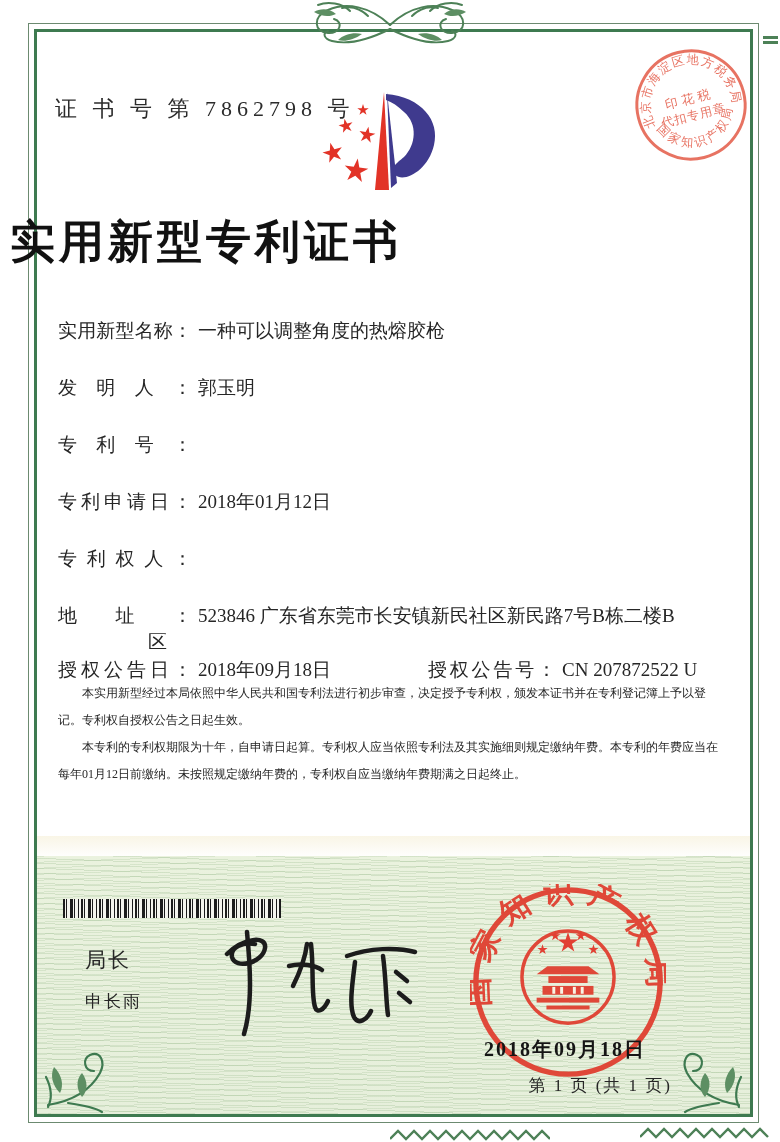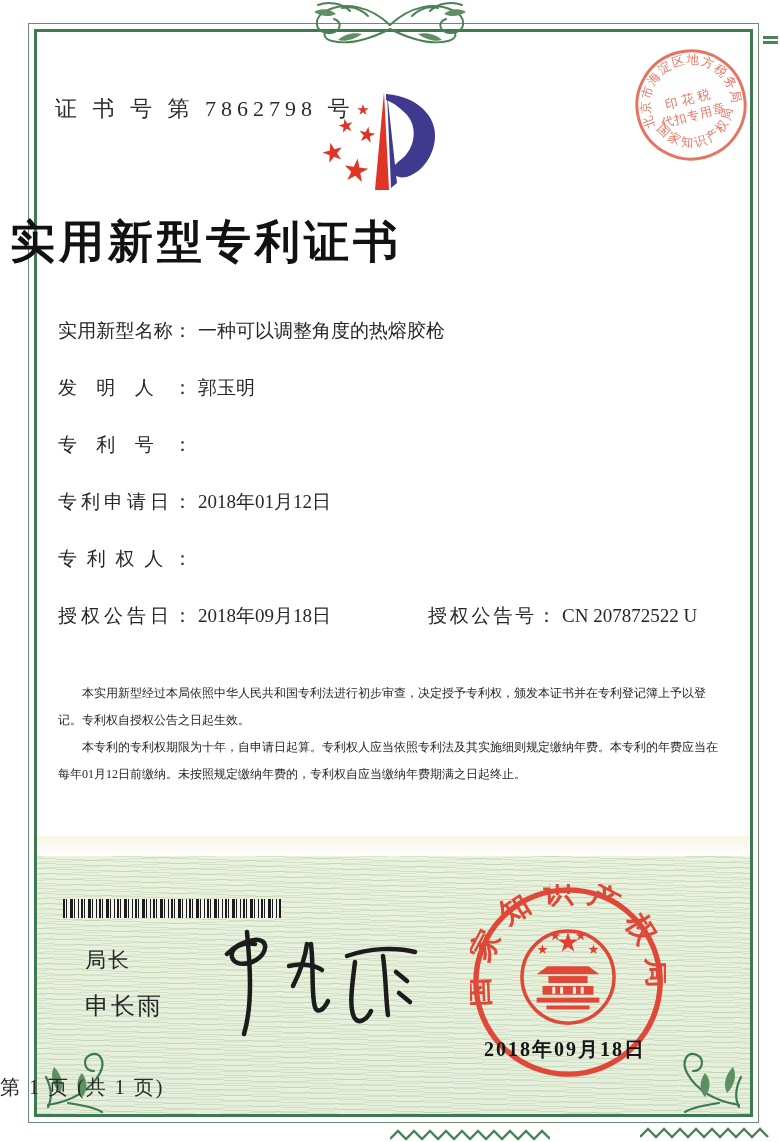--- a/index.html
+++ b/index.html
@@ -38,27 +38,27 @@
   .row.dual .lbl2{display:inline-block;width:128px;flex:0 0 128px;margin-left:14px;text-align:justify;text-align-last:justify;}
 
   
   .paras{position:absolute;left:58px;top:680px;width:666px;font-size:12px;line-height:27px;}
   .paras p{margin:0;text-indent:2em;}
 
   
   .barcode{position:absolute;left:63px;top:899px;width:218px;height:19px;
     background:repeating-linear-gradient(90deg,#1c1c1c 0 2px,#f4f4ee 2px 3px,#1c1c1c 3px 4px,#f4f4ee 4px 7px,#1c1c1c 7px 10px,#f4f4ee 10px 11px,#1c1c1c 11px 12px,#f4f4ee 12px 15px,#1c1c1c 15px 16px,#f4f4ee 16px 18px);}
   .issuer-pos{position:absolute;left:85px;top:946px;font-size:21px;letter-spacing:2px;}
-  .issuer-name{position:absolute;left:85px;top:990px;font-size:24px;letter-spacing:2px;}
+  .issuer-name{position:absolute;left:85px;top:990px;font-size:17px;letter-spacing:2px;}
   .signature{position:absolute;left:185px;top:916px;width:250px;height:128px;}
 
   .seal{position:absolute;left:470px;top:884px;width:196px;height:196px;}
   .seal-date{position:absolute;left:484px;top:1036px;font-size:20px;font-weight:bold;letter-spacing:2px;color:#151515;}
 
-  .footer{position:absolute;left:0;top:1074px;width:100%;text-align:left;font-size:20px;letter-spacing:2px;padding-right:74px;box-sizing:border-box;}
+  .footer{position:absolute;left:0;top:1074px;width:100%;text-align:right;font-size:17px;letter-spacing:2px;padding-right:108px;box-sizing:border-box;}
 
   
   .stamp{position:absolute;left:632px;top:46px;width:118px;height:118px;transform:rotate(-14deg);opacity:.92;}
 
   
   .edge-mark{position:absolute;left:763px;top:36px;width:15px;height:3px;background:#4d8157;box-shadow:0 5px 0 #4d8157;}
 </style>
 </head>
 <body>
 
@@ -131,20 +131,27 @@
     </div>
     <div class="row">
       <span class="lbl">专利号：</span>
     </div>
     <div class="row">
       <span class="lbl">专利申请日：</span>
       <span class="val">2018年01月12日</span>
     </div>
     <div class="row">
       <span class="lbl">专利权人：</span>
+    </div>
+    <div class="row addr">
+      <span class="lbl">地址：</span>
+      <span class="val">
+        <span>523846 广东省东莞市长安镇新民社区新民路7号B栋二楼B</span><br>
+        <span class="addr-l2" style="display:inline-block">区</span>
+      </span>
     </div>
     <div class="row dual">
       <span class="lbl">授权公告日：</span>
       <span class="val">2018年09月18日</span>
       <span class="lbl2">授权公告号：</span>
       <span class="val">CN 207872522 U</span>
     </div>
   </div>
 
   <div class="paras">

